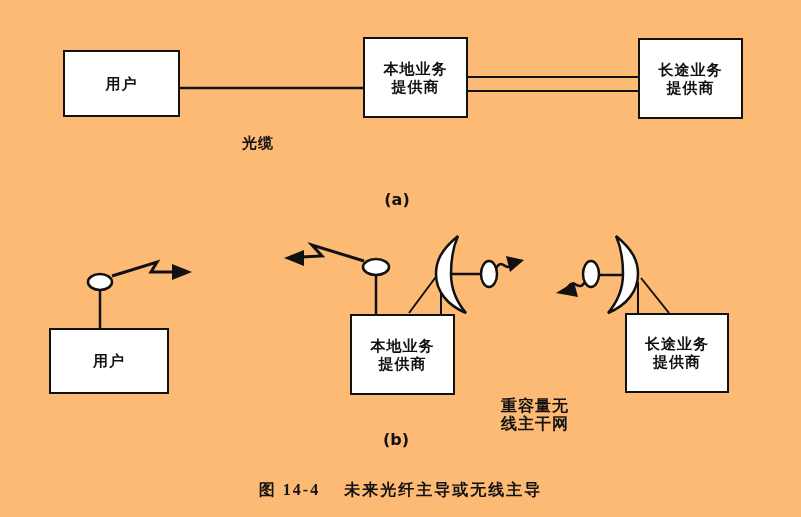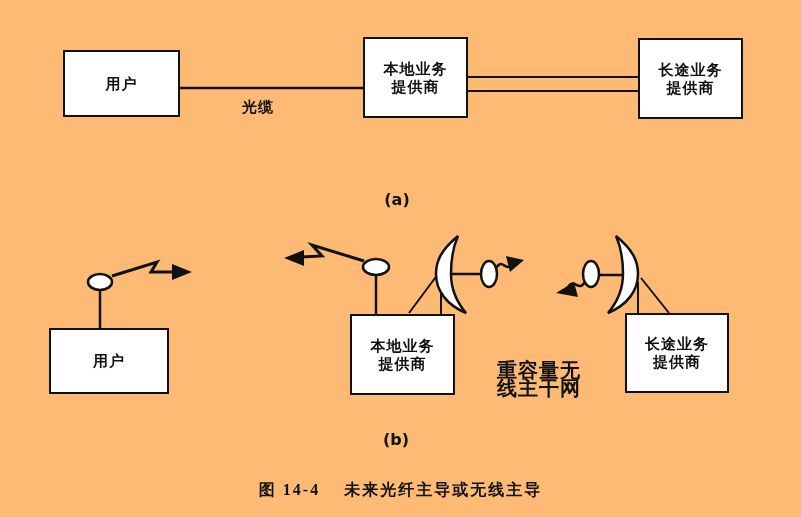--- a/index.html
+++ b/index.html
@@ -15,39 +15,39 @@
   .box{
     position:absolute;z-index:2;
     border:2px solid #111;background:#fff;
     display:flex;flex-direction:column;align-items:center;justify-content:center;
     font-weight:700;font-size:15px;line-height:18px;
     letter-spacing:1px;text-align:center;
   }
   .lbl{
     position:absolute;z-index:2;
     font-weight:700;font-size:15px;line-height:17px;
-    text-align:center;letter-spacing:1px;white-space:nowrap;
+    text-align:center;letter-spacing:1px;white-space:nowrap;margin-top:36px;
   }
   .panel-tag{
     position:absolute;z-index:2;
     font-weight:700;font-size:16px;text-align:center;
   }
   
   #box-a-user  {left:63px; top:50px; width:113px; height:63px;}
   #box-a-local {left:363px;top:37px; width:101px; height:77px;}
   #box-a-long  {left:638px;top:38px; width:101px; height:77px;}
   #label-cable {left:228px;top:99px; width:60px;}
   #label-dwdm  {left:495px;top:102px;width:110px;font-size:14px;line-height:16px;}
   #panel-a-tag {left:377px;top:190px;width:40px;}
   
   #box-b-user  {left:49px; top:328px;width:116px;height:62px;}
   #box-b-local {left:350px;top:314px;width:101px;height:77px;}
   #box-b-long  {left:625px;top:313px;width:100px;height:76px;}
   #label-access   {left:208px;top:368px;width:76px;font-size:16px;line-height:18px;}
-  #label-backbone {left:497px;top:361px;width:76px;font-size:20px;line-height:18px;text-align:right;}
+  #label-backbone {left:497px;top:361px;width:76px;font-size:16px;line-height:18px;}
   #panel-b-tag {left:376px;top:430px;width:40px;}
   
   #figure-caption{
     position:absolute;z-index:2;left:0;top:480px;width:801px;
     text-align:center;
     font-family:"Liberation Serif","DejaVu Serif",serif;
     font-weight:700;font-size:16px;letter-spacing:2px;color:#111;
   }
   #figure-caption .cap-title{margin-left:18px;}
   .l2{display:block;font-family:Liberation Serif, serif;}

